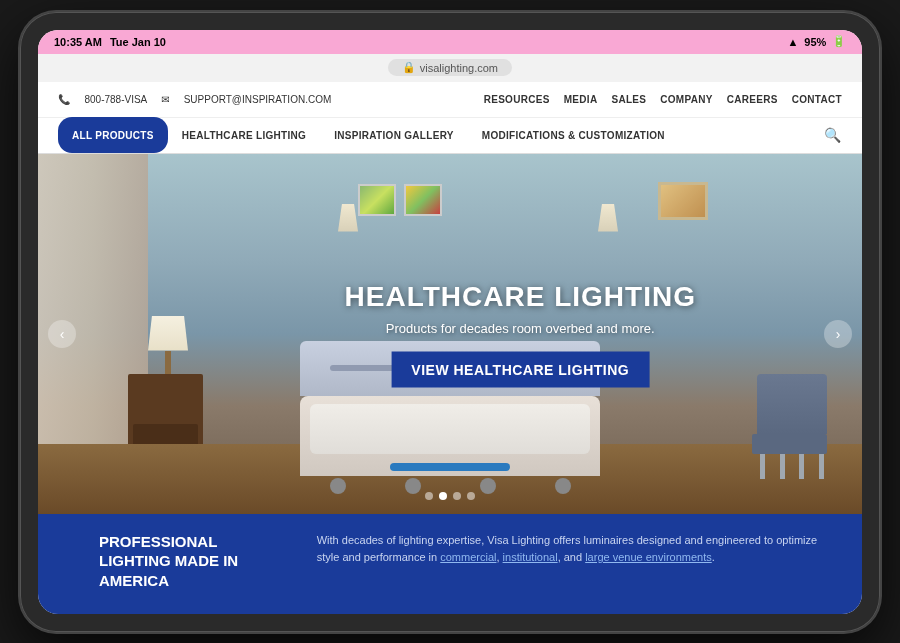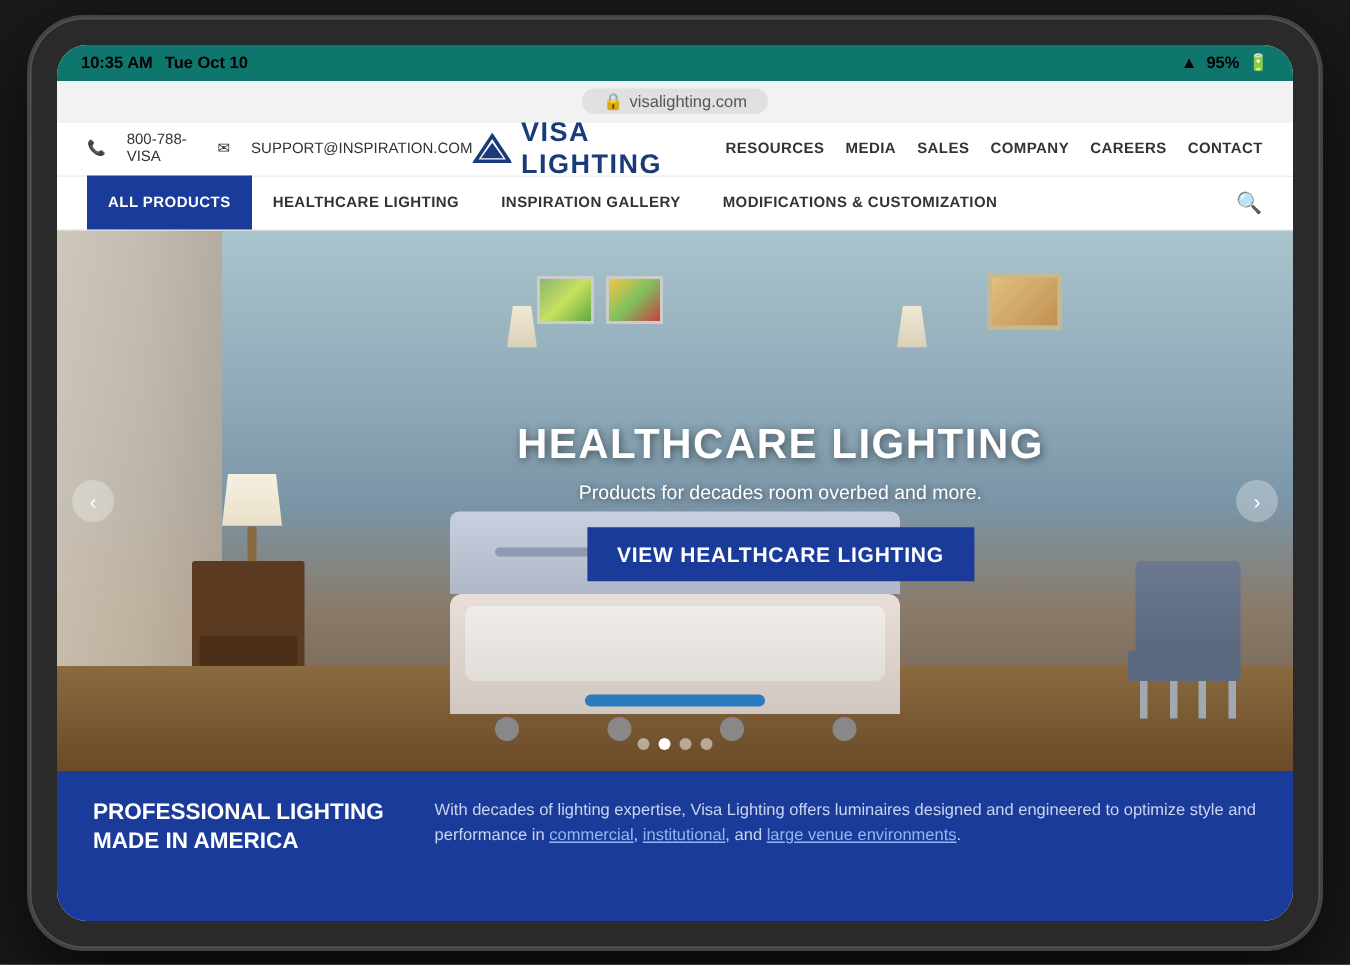--- a/index.html
+++ b/index.html
@@ -27,21 +27,21 @@
       height: 100%;
       background: #fff;
       border-radius: 20px;
       overflow: hidden;
       display: flex;
       flex-direction: column;
     }
 
     
     .status-bar {
-      background: #0f766e;
+      background: #f9a8d4;
       display: flex;
       justify-content: space-between;
       align-items: center;
       padding: 4px 16px;
       font-size: 11px;
       font-weight: 600;
       color: #000;
       height: 24px;
     }
     .status-left { display: flex; gap: 8px; align-items: center; }
@@ -127,20 +127,21 @@
       cursor: pointer;
       color: #333;
       letter-spacing: 0.3px;
       height: 36px;
       display: flex;
       align-items: center;
     }
     .nav-tab.active {
       background: #1a3b9a;
       color: #fff;
+      border-radius: 14px;
     }
     .nav-search {
       margin-left: auto;
       color: #333;
       font-size: 14px;
       cursor: pointer;
     }
 
     
     .hero {
@@ -410,20 +411,21 @@
     
     .bottom-section {
       background: #1a3b9a;
       padding: 18px 24px;
       display: flex;
       gap: 24px;
       min-height: 100px;
     }
     .bottom-left {
       min-width: 180px;
+      margin-left: 37px;
     }
     .bottom-title {
       font-size: 15px;
       font-weight: 900;
       color: #fff;
       line-height: 1.3;
       text-transform: uppercase;
     }
     .bottom-right {
       font-size: 11px;
@@ -438,21 +440,21 @@
   </style>
 </head>
 <body>
 
 <div class="tablet-frame">
   <div class="tablet-screen">
 
     <div class="status-bar">
       <div class="status-left">
         <span>10:35 AM</span>
-        <span>Tue Oct 10</span>
+        <span>Tue Jan 10</span>
       </div>
       <div class="status-right">
         <span>▲</span>
         <span>95%</span>
         <span>🔋</span>
       </div>
     </div>
 
     <div class="url-bar">
       <div class="url-pill">
@@ -462,27 +464,20 @@
     </div>
 
     <div class="utility-bar">
       <div class="utility-left">
         <span>📞</span>
         <span style="cursor:pointer;">800-788-VISA</span>
         <span>✉</span>
         <span style="cursor:pointer;">SUPPORT@INSPIRATION.COM</span>
       </div>
 
-      <div class="logo-area">
-        <svg class="logo-icon" viewBox="0 0 28 22" xmlns="http://www.w3.org/2000/svg">
-          <polygon points="14,2 26,20 2,20" fill="none" stroke="#1a3b7a" stroke-width="2.5"></polygon>
-          <polygon points="14,7 22,18 6,18" fill="#1a3b7a"></polygon>
-        </svg>
-        <span class="logo-text">VISA LIGHTING</span>
-      </div>
 
       <div class="utility-nav">
         <span style="cursor:pointer;">RESOURCES</span>
         <span style="cursor:pointer;">MEDIA</span>
         <span style="cursor:pointer;">SALES</span>
         <span style="cursor:pointer;">COMPANY</span>
         <span style="cursor:pointer;">CAREERS</span>
         <span style="cursor:pointer; font-weight:700;">CONTACT</span>
       </div>
     </div>

